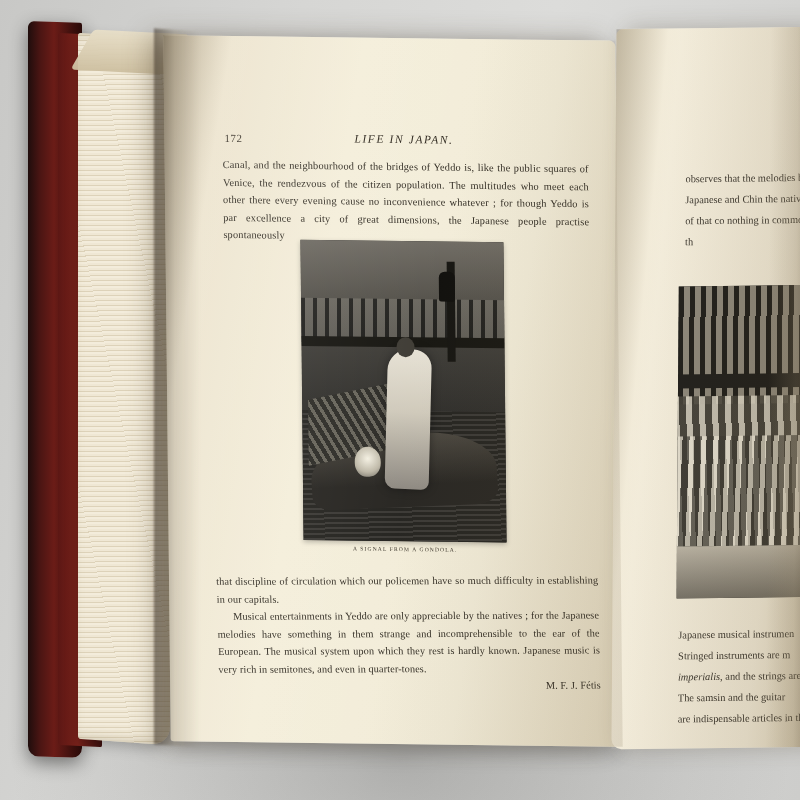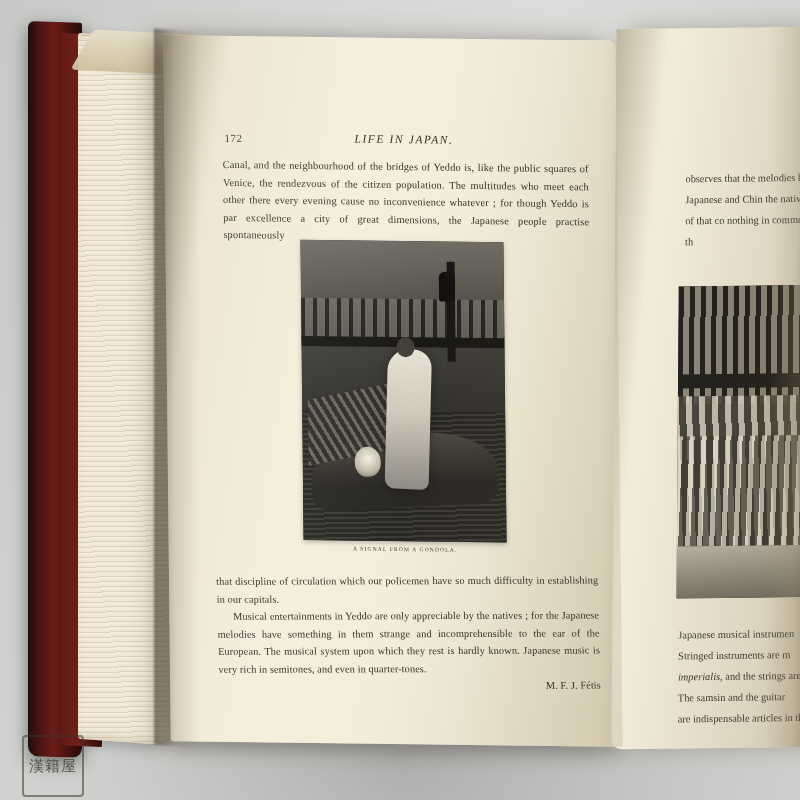--- a/index.html
+++ b/index.html
@@ -446,15 +446,14 @@
       </div>
 
       <div class="right-curl"></div>
     </div>
 
     <div class="gutter"></div>
     <div class="sheen-left"></div>
     <div class="sheen-right"></div>
   </div>
 
-  <div class="watermark">漢籍屋</div>
 
 </div>
 
 </body></html>

